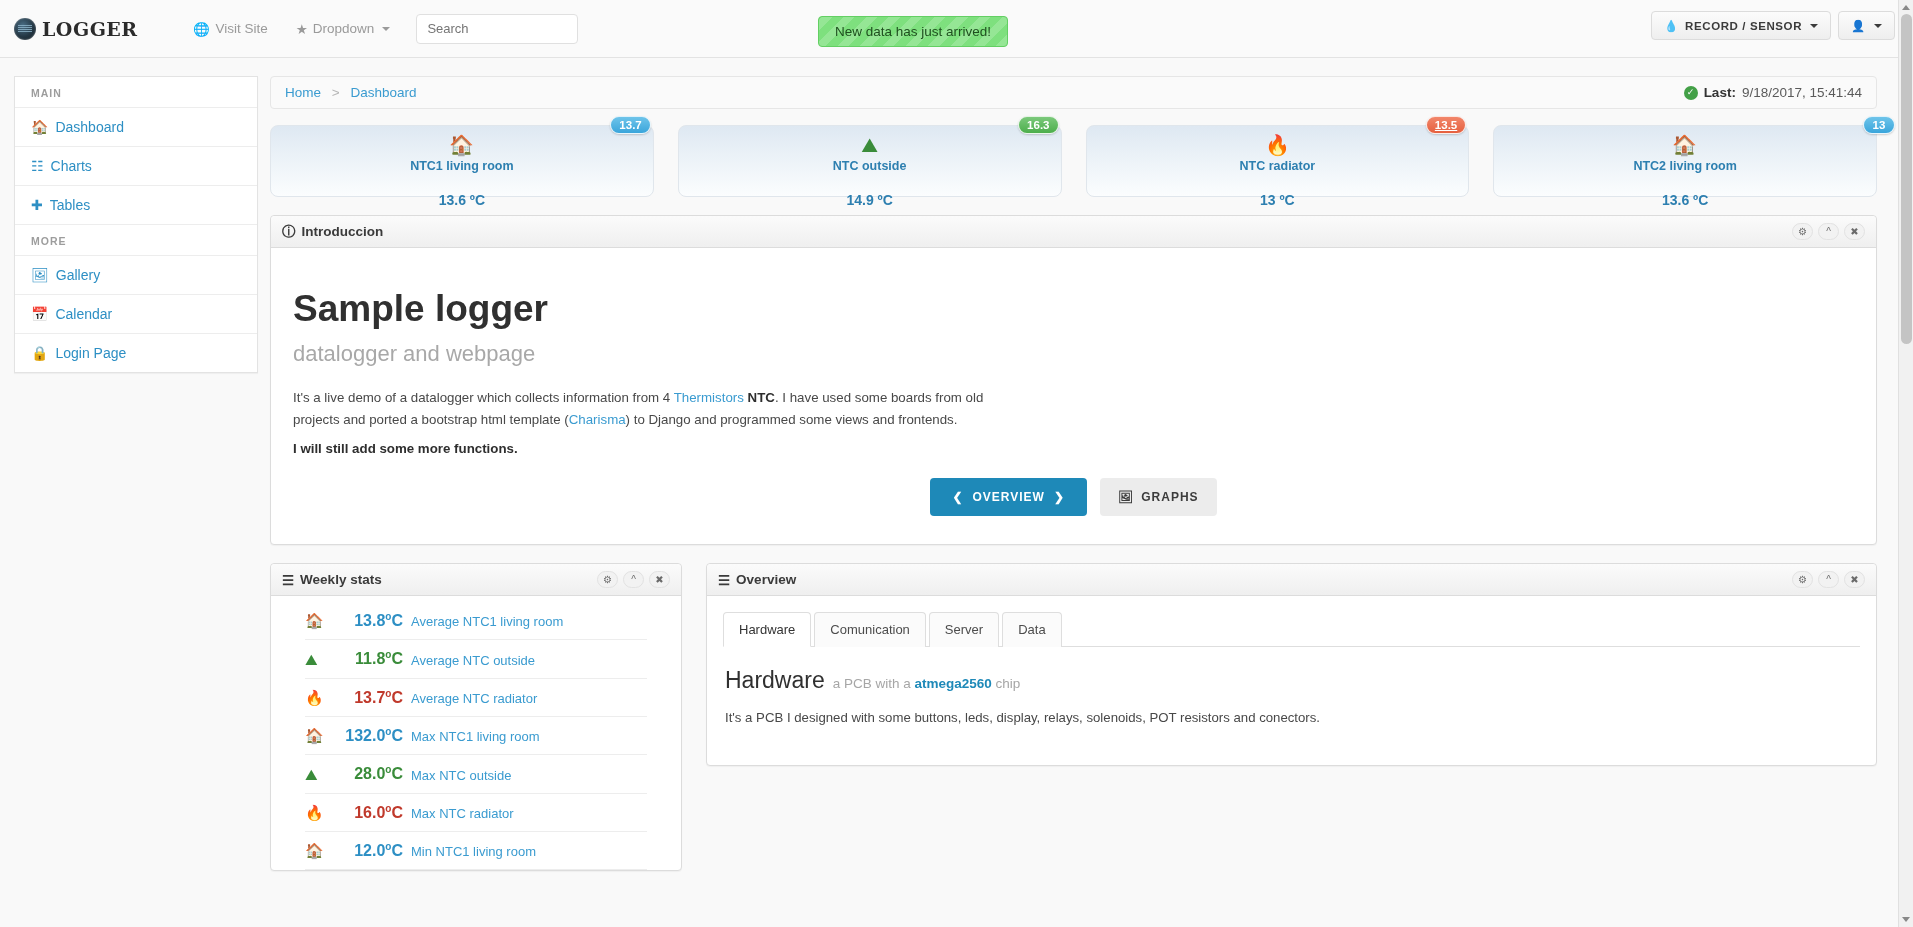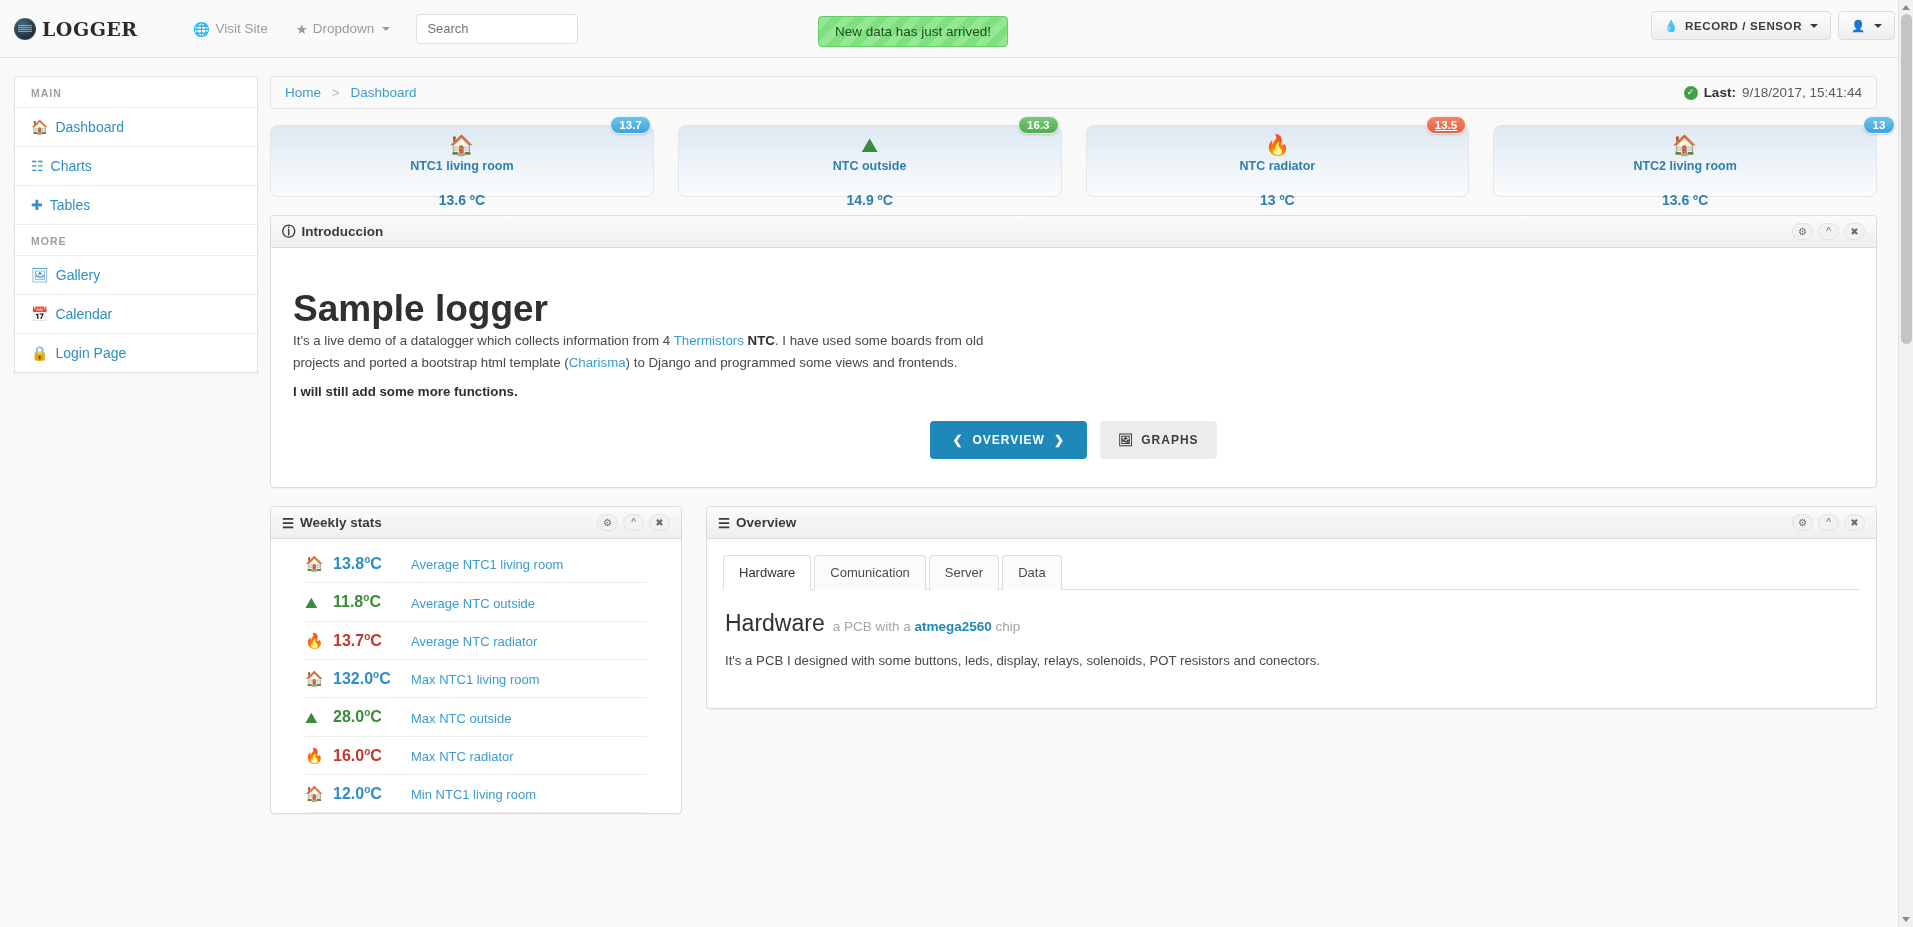--- a/index.html
+++ b/index.html
@@ -216,21 +216,21 @@
 
   .stats-body { padding: 6px 0 0; }
   .stat-row {
     display: flex; align-items: baseline; gap: 0;
     padding: 9px 0; margin: 0 34px;
     border-bottom: 1px solid #ededed;
   }
   .stat-row:last-child { border-bottom: 1px solid #ededed; }
   .stat-ico { width: 28px; font-size: 15px; flex-shrink: 0; }
   .stat-val {
-    width: 78px; font-weight: bold; font-size: 16px;
+    width: 78px; text-align: right; font-weight: bold; font-size: 16px;
     flex-shrink: 0; padding-right: 8px;
   }
   .stat-val sup { font-size: 10px; }
   .stat-label { color: #3a9bd0; font-size: 13px; cursor: pointer; }
   .c-blue { color: #2d8fc4; }
   .c-green { color: #3a8c3a; }
   .c-red { color: #c0392b; }
 
   
   .tabs { display: flex; gap: 3px; border-bottom: 1px solid #dedede; margin: 2px 0 0; }
@@ -401,20 +401,21 @@
           <span>Introduccion</span>
         </div>
         <div class="panel-tools">
           <span class="tool">⚙</span>
           <span class="tool">^</span>
           <span class="tool">✖</span>
         </div>
       </div>
       <div class="panel-body">
         <h1 class="hero">Sample logger</h1>
+        <h2 class="sub">datalogger and webpage</h2>
         <p class="para"><span>It's a live demo of a datalogger which collects information from 4 </span><a class="ilink">Thermistors</a> <b>NTC</b><span>. I have used some boards from old projects and ported a bootstrap html template (</span><a class="ilink">Charisma</a><span>) to Django and programmed some views and frontends.</span></p>
         <p class="strongline">I will still add some more functions.</p>
         <div class="btn-row">
           <button class="btn-primary">
             <span>❮</span>
             <span>OVERVIEW</span>
             <span>❯</span>
           </button>
           <button class="btn-default">
             <span>🖼</span>

